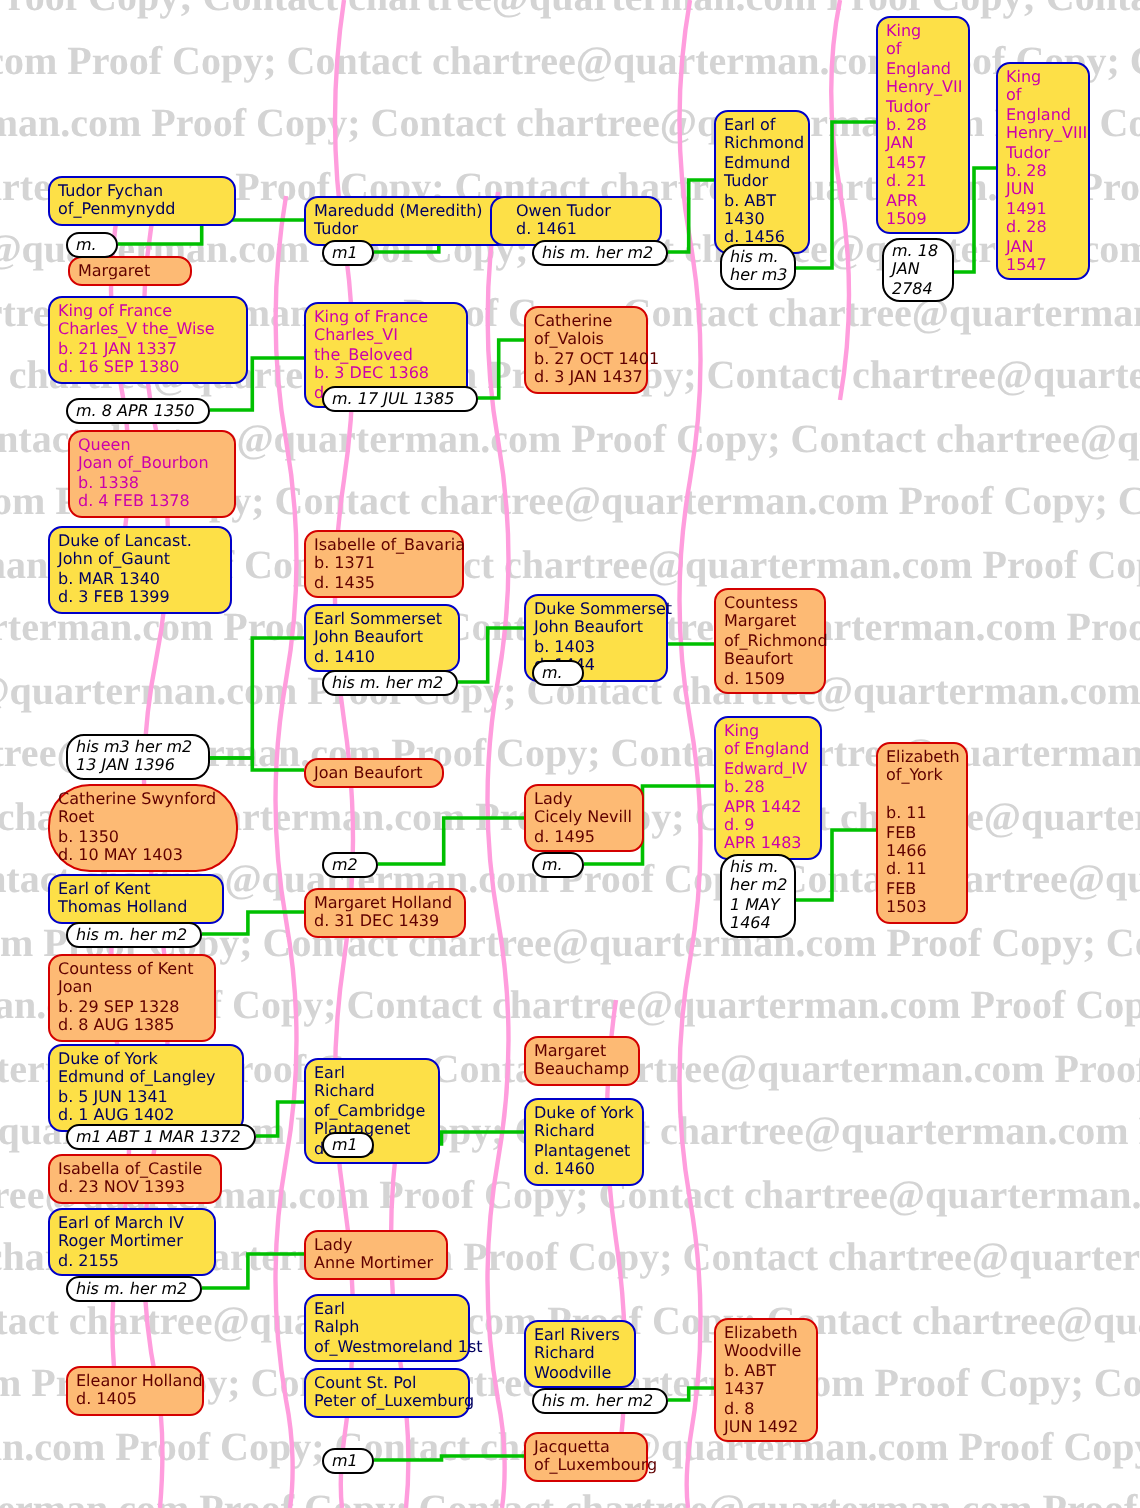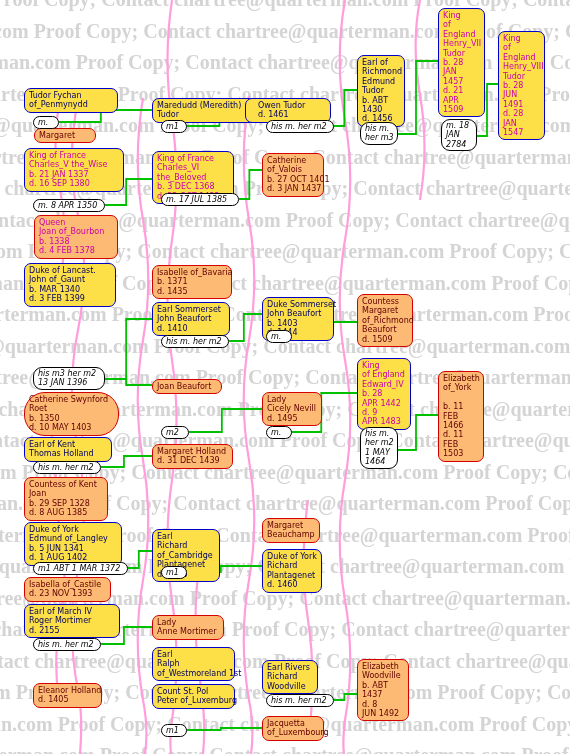--- a/index.html
+++ b/index.html
@@ -168,21 +168,21 @@
       <div class="node male" style="left: 24px; top: 522px; width: 98px;">
         <span class="ln">Duke of York</span>
         <span class="ln">Edmund of_Langley</span>
         <span class="ln">b. 5 JUN 1341</span>
         <span class="ln">d. 1 AUG 1402</span>
       </div>
       <div class="node female" style="left: 24px; top: 577px; width: 87px;">
         <span class="ln">Isabella of_Castile</span>
         <span class="ln">d. 23 NOV 1393</span>
       </div>
-      <div class="node male" style="left: 24px; top: 604px; width: 96px;">
+      <div class="node male" style="left: 24px; top: 604px; width: 84px;">
         <span class="ln">Earl of March IV</span>
         <span class="ln">Roger Mortimer</span>
         <span class="ln">d. 2155</span>
       </div>
       <div class="node female" style="left: 33px; top: 683px; width: 69px;">
         <span class="ln">Eleanor Holland</span>
         <span class="ln">d. 1405</span>
       </div>
       <div class="node male" style="left: 152px; top: 98px; width: 104px;">
         <span class="ln">Maredudd (Meredith)</span>

